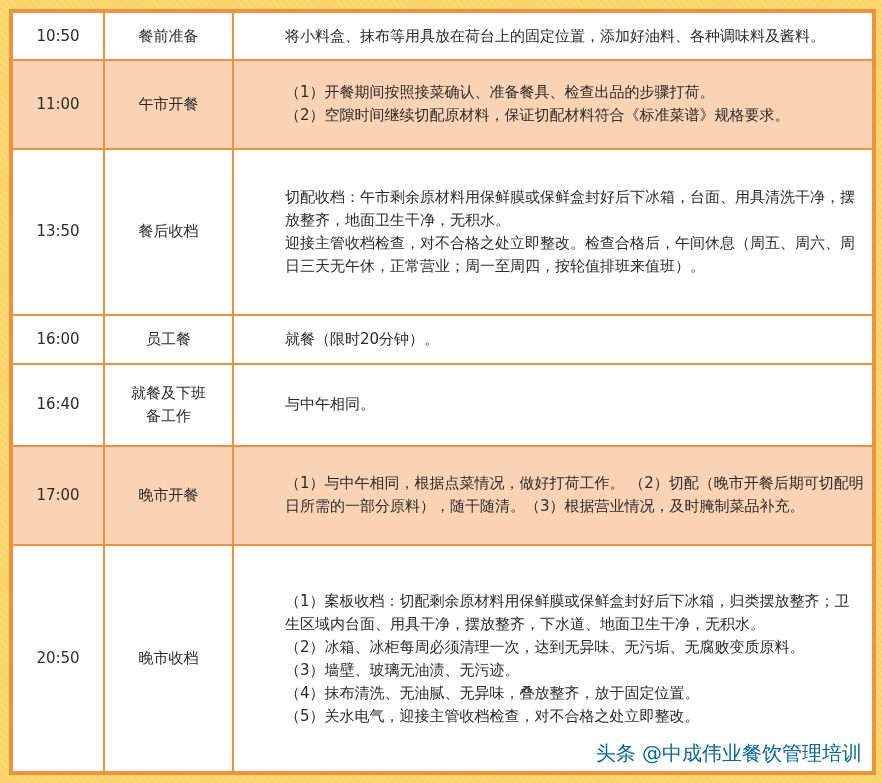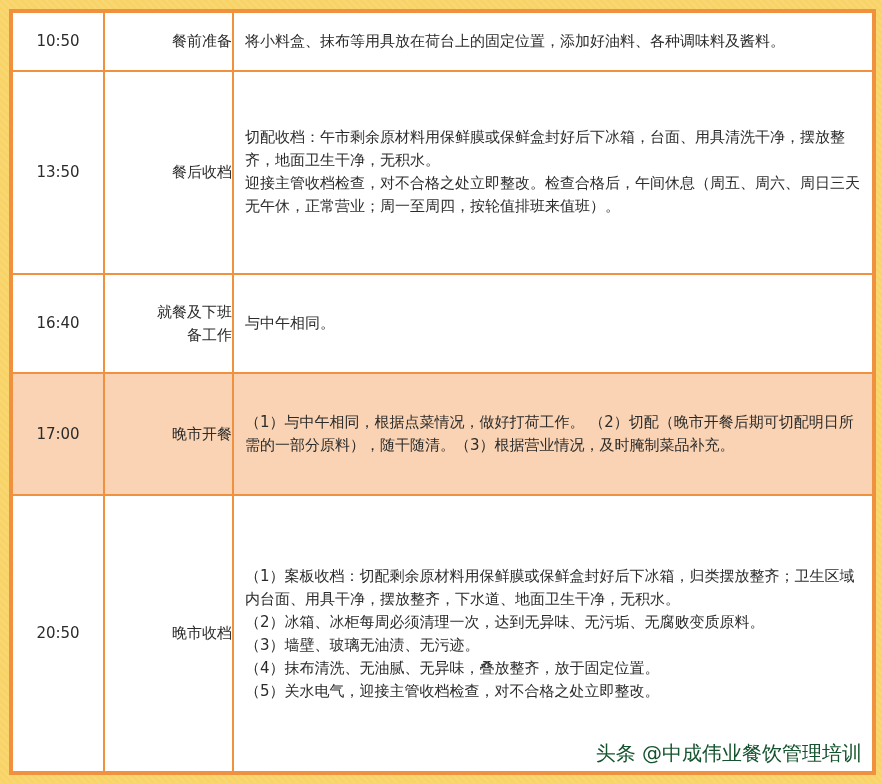--- a/index.html
+++ b/index.html
@@ -22,54 +22,73 @@
     border: 2px solid #f0913f;
     font-size: 15px; line-height: 23px;
     vertical-align: middle;
     padding: 0;
   }
   td.time { text-align: center; width: 90px; }
   td.task { text-align: center; width: 127px; }
   td.desc { padding: 6px 8px 6px 11px; text-align: left; }
   tr.shade td { background: #f9d3b3; }
   tr.plain td { background: #ffffff; }
-  .line { display: block; }
-  .task-line { display: block; text-align: right; }
+  .line { display: block; margin-left: 40px; }
+  .task-line { display: block; }
   .watermark {
     position: absolute; right: 20px; bottom: 16px;
-    font-size: 20px; color: #14532d; letter-spacing: 0px;
+    font-size: 20px; color: #0369a1; letter-spacing: 0px;
     text-shadow: 0 0 2px #fff, 0 0 3px #fff;
     margin-top: 30px;
   }
 </style>
 </head>
 <body>
 
 <div class="table-wrap">
   <table>
     <tbody id="tbody">
 
       <tr class="plain" style="height: 39px;">
         <td class="time">10:50</td>
         <td class="task">
             <span class="task-line">餐前准备</span>
           </td>
         <td class="desc">
             <span class="line">将小料盒、抹布等用具放在荷台上的固定位置，添加好油料、各种调味料及酱料。</span>
           </td>
       </tr>
+      <tr class="shade" style="height: 72px;">
+        <td class="time">11:00</td>
+        <td class="task">
+            <span class="task-line">午市开餐</span>
+          </td>
+        <td class="desc">
+          <span class="line">（1）开餐期间按照接菜确认、准备餐具、检查出品的步骤打荷。</span>
+          <span class="line">（2）空隙时间继续切配原材料，保证切配材料符合《标准菜谱》规格要求。</span>
+        </td>
+      </tr>
       <tr class="plain" style="height: 135px;">
         <td class="time">13:50</td>
         <td class="task">
             <span class="task-line">餐后收档</span>
           </td>
         <td class="desc">
           <span class="line">切配收档：午市剩余原材料用保鲜膜或保鲜盒封好后下冰箱，台面、用具清洗干净，摆放整齐，地面卫生干净，无积水。</span>
           <span class="line">迎接主管收档检查，对不合格之处立即整改。检查合格后，午间休息（周五、周六、周日三天无午休，正常营业；周一至周四，按轮值排班来值班）。</span>
         </td>
+      </tr>
+      <tr class="plain" style="height: 40px;">
+        <td class="time">16:00</td>
+        <td class="task">
+            <span class="task-line">员工餐</span>
+          </td>
+        <td class="desc">
+            <span class="line">就餐（限时20分钟）。</span>
+          </td>
       </tr>
       <tr class="plain" style="height: 66px;">
         <td class="time">16:40</td>
         <td class="task">
           <span class="task-line">就餐及下班</span>
           <span class="task-line">备工作</span>
         </td>
         <td class="desc">
             <span class="line">与中午相同。</span>
           </td>

